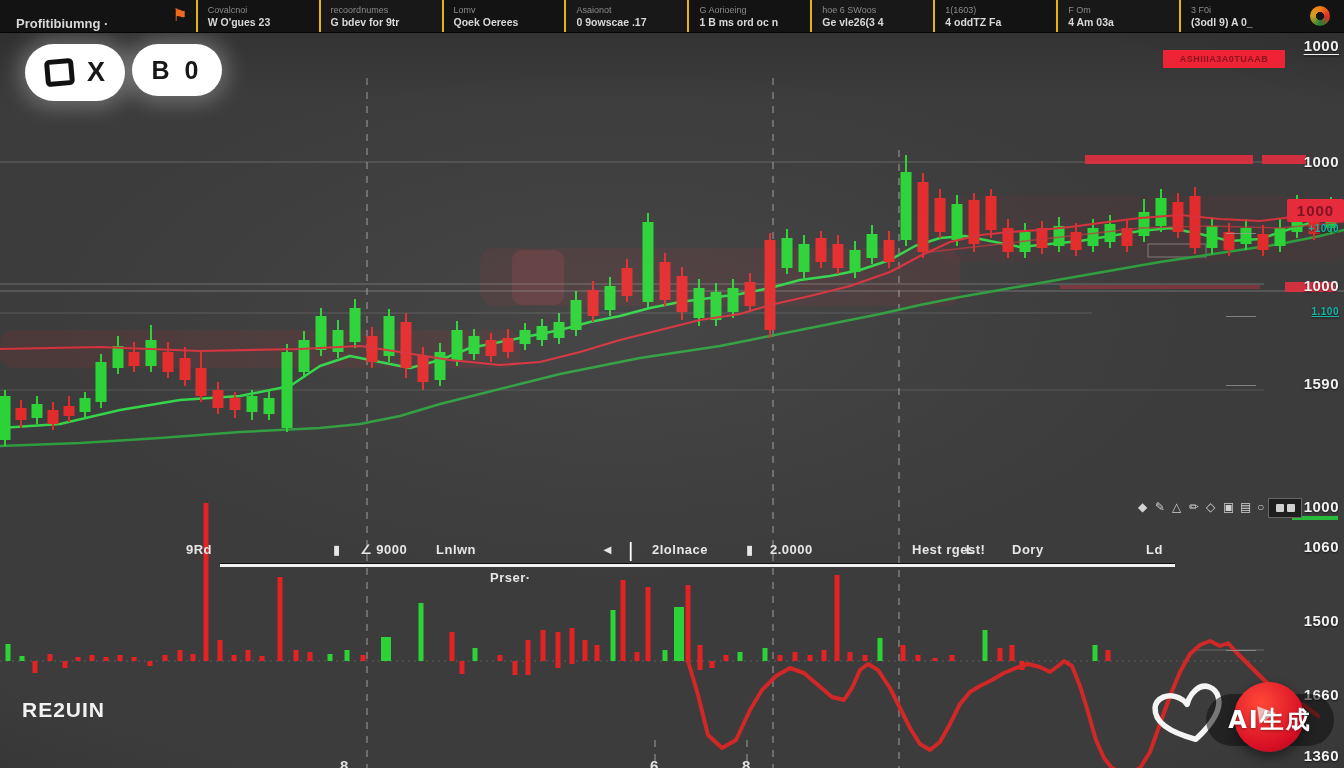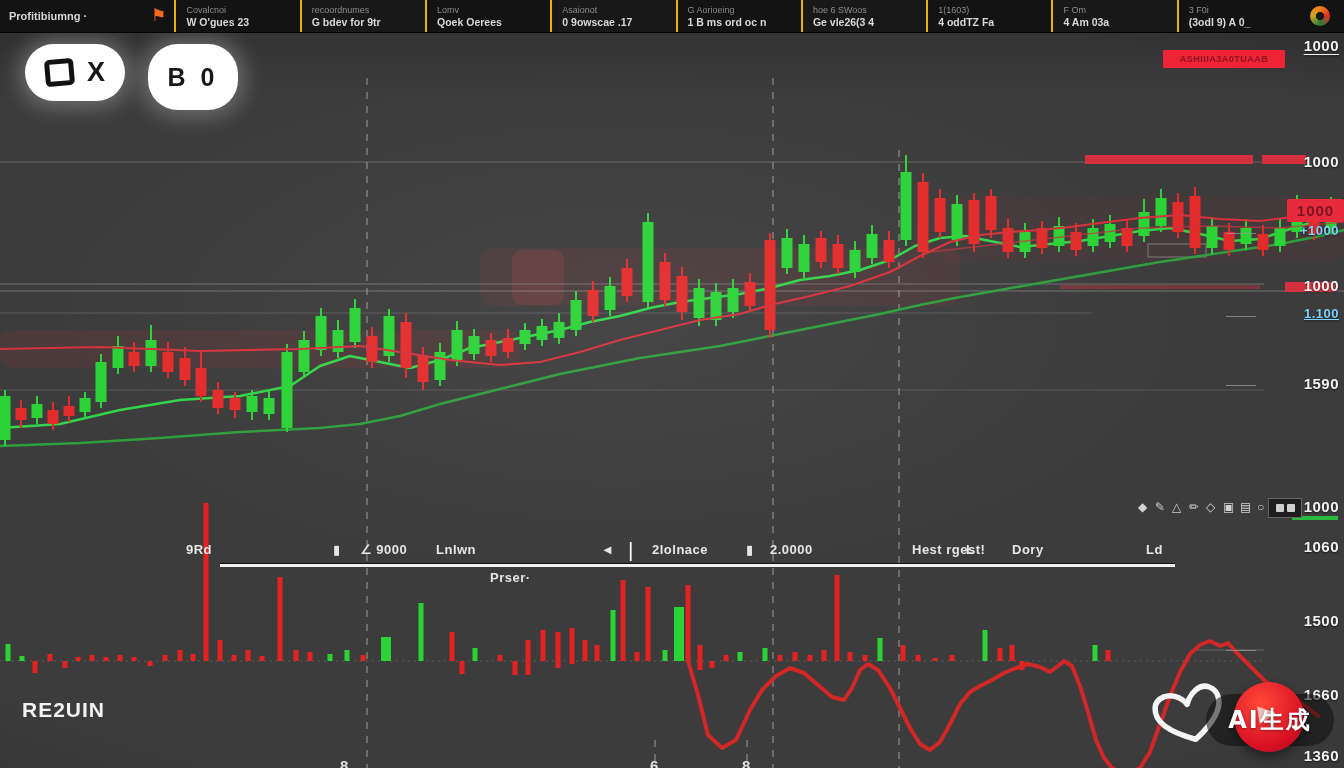--- a/index.html
+++ b/index.html
@@ -7,47 +7,47 @@
        font-family:"Liberation Sans","DejaVu Sans",sans-serif;}
   #chart-svg{position:absolute;left:0;top:0;z-index:1;}
   .vignette{position:absolute;inset:0;z-index:2;pointer-events:none;
     background:
       radial-gradient(ellipse 70% 55% at 46% 42%, rgba(255,255,255,0.05), rgba(0,0,0,0) 62%),
       linear-gradient(180deg, rgba(0,0,0,0.22) 0%, rgba(0,0,0,0) 13%),
       radial-gradient(ellipse 125% 95% at 50% 52%, rgba(0,0,0,0) 55%, rgba(0,0,0,0.38) 100%);}
   
   .topbar{position:absolute;left:0;top:0;width:1344px;height:32px;background:#131313;z-index:20;
           display:flex;align-items:stretch;border-bottom:1px solid #050505;}
-  .brand{font-size:11px;color:#d8d8d8;line-height:32px;padding-left:9px;white-space:nowrap;font-weight:bold;}
+  .brand{font-size:13px;color:#d8d8d8;line-height:32px;padding-left:16px;white-space:nowrap;font-weight:bold;margin-top:8px;}
   .flag{color:#f06a1e;font-size:17px;line-height:32px;margin:0 8px 0 64px;}
   .menu{display:flex;flex:1;min-width:0;}
   .mgroup{flex:1;border-left:2px solid #eab308;padding:3px 10px 2px;display:flex;flex-direction:column;
           justify-content:center;gap:1px;overflow:hidden;white-space:nowrap;}
   .mgroup:nth-child(even){background:#181818;}
   .mgroup .l1{font-size:9px;color:#8b8b8b;}
   .mgroup .l2{font-size:10.5px;color:#d8d8d8;font-weight:bold;}
   .applogo{width:20px;height:20px;border-radius:50%;margin:6px 14px 0 8px;flex:0 0 auto;
     background:radial-gradient(circle at 50% 50%, #161616 0 27%, rgba(0,0,0,0) 30%),
                conic-gradient(#f08018,#e03024,#1f8038,#cfa020,#f08018);}
   
   .pill{position:absolute;background:#fff;border-radius:30px;display:flex;align-items:center;justify-content:center;
         z-index:6;box-shadow:0 0 20px 7px rgba(255,255,255,0.25);color:#181818;font-weight:bold;}
   #btn-close{left:25px;top:44px;width:100px;height:57px;gap:13px;font-size:27px;}
   #btn-close .sq{width:19px;height:17px;border:5px solid #111;border-radius:5px;transform:rotate(-5deg);}
-  #btn-bo{left:148px;top:44px;width:90px;height:66px;font-size:25px;letter-spacing:4px;}
+  #btn-bo{left:132px;top:44px;width:90px;height:52px;font-size:25px;letter-spacing:4px;}
   
   .alert{position:absolute;left:1163px;top:50px;width:122px;height:18px;background:#ef2336;z-index:6;
          color:#8f1220;font-size:9px;font-weight:bold;text-align:center;line-height:18px;
          letter-spacing:0.5px;overflow:hidden;border-radius:1px;}
   .ptag{position:absolute;left:1287px;top:199px;width:57px;height:23px;background:#e62b3c;z-index:6;
         color:#7e1322;font-weight:bold;font-size:15px;text-align:center;line-height:23px;border-radius:2px;letter-spacing:1px;}
   
   .plabel{position:absolute;right:5px;width:92px;text-align:right;font-size:15px;font-weight:bold;color:#f2f2f2;
           z-index:6;text-shadow:0 1px 2px rgba(0,0,0,0.65);letter-spacing:0.5px;}
-  .plabel.dim{font-size:13px;color:#7dd3fc;}
+  .plabel.dim{font-size:10px;color:#14b8a6;}
   .plabel.u{text-decoration:underline;text-underline-offset:3px;}
   .tick{position:absolute;right:88px;width:30px;height:0;border-top:1.5px solid #9a9a9a;z-index:5;opacity:0.75;}
   
   .ind{position:absolute;top:542px;z-index:6;font-size:13px;font-weight:bold;color:#e6e6e6;letter-spacing:0.5px;white-space:nowrap;}
   .ind.bar{font-size:21px;top:538px;color:#fff;font-weight:normal;}
   .underline{position:absolute;left:220px;top:563px;width:955px;height:3px;background:#f2f2f2;z-index:6;
              border-top:1px solid #101010;}
   
   .ticon{position:absolute;top:500px;z-index:6;color:#d2d2d2;font-size:12px;}
   .snap{position:absolute;left:1268px;top:498px;width:34px;height:20px;background:#1e1e1e;border:1px solid #666;

